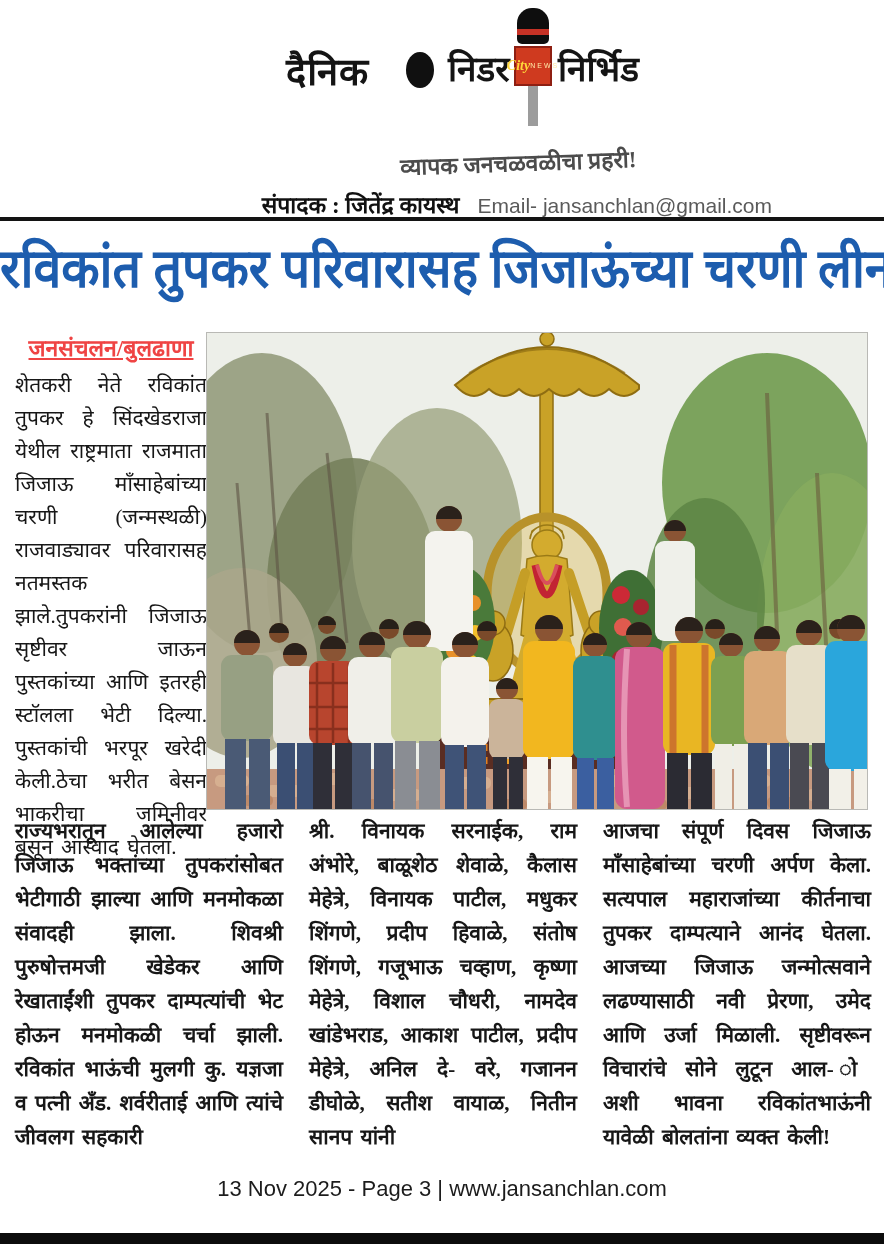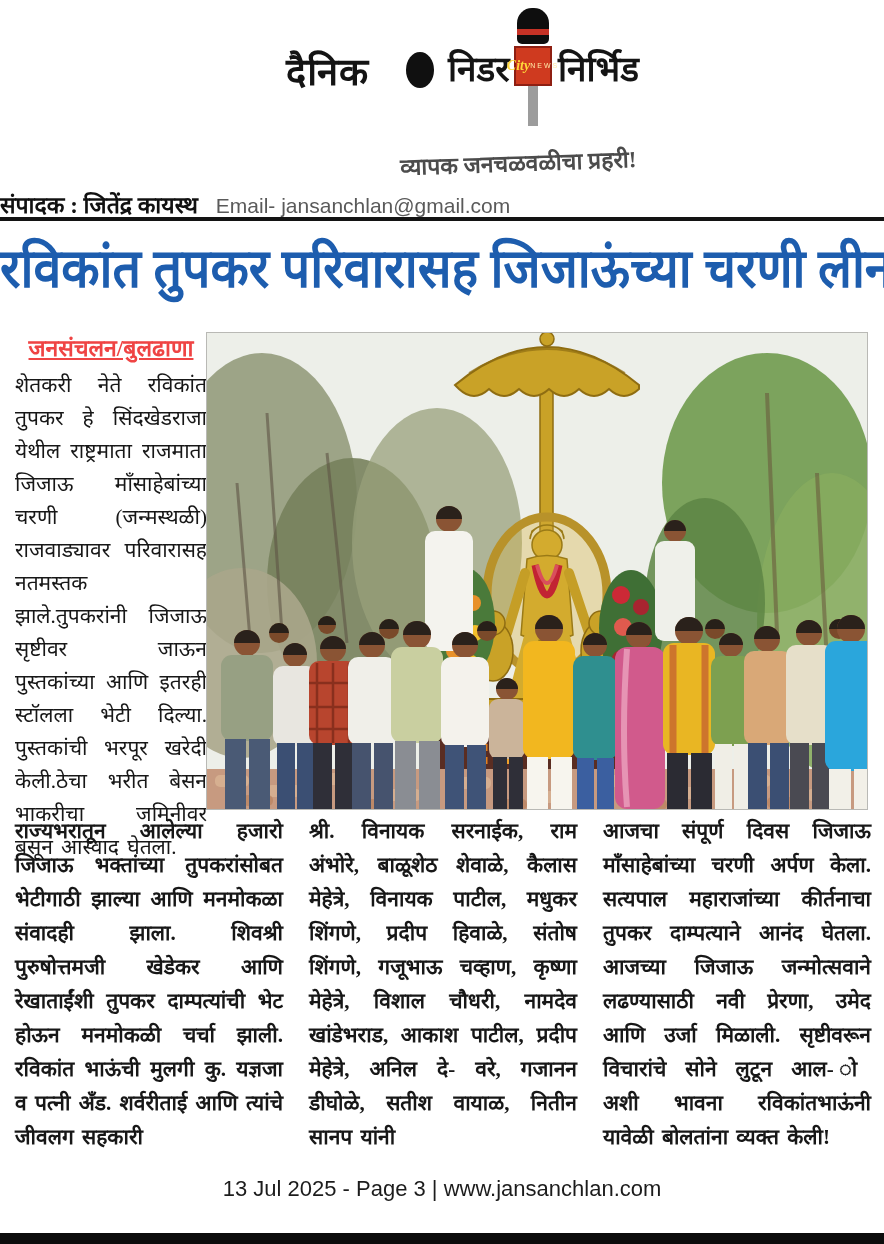--- a/index.html
+++ b/index.html
@@ -30,21 +30,21 @@
   .paper-title{
     position:absolute;left:212px;top:62px;width:440px;text-align:center;
     font-size:88px;line-height:100px;font-weight:800;color:#e84d1b;
     letter-spacing:-2px;white-space:nowrap;
   }
   .tagline{
     position:absolute;left:400px;top:146px;width:250px;
     font-size:23px;font-weight:bold;color:#4c4c4c;transform:rotate(-2deg);
     white-space:nowrap;letter-spacing:0px;
   }
-  .editor-row{position:absolute;left:0;top:188px;width:772px;text-align:left;white-space:nowrap;}
+  .editor-row{position:absolute;left:0;top:188px;width:772px;text-align:right;white-space:nowrap;}
   .editor-name{font-size:23px;font-weight:bold;color:#111;}
   .editor-email{font-size:21px;color:#5a5a5a;font-family:"Liberation Sans",sans-serif;margin-left:14px;}
   .head-rule{position:absolute;left:0;top:217px;width:884px;height:4px;background:#131313;}
   
   .headline{
     position:absolute;left:0;top:232px;width:884px;text-align:center;
     font-size:50px;line-height:74px;font-weight:800;color:#1d5dae;
     transform:scaleY(1.08);white-space:nowrap;
   }
   
@@ -372,16 +372,16 @@
       <p class="body-txt">राज्यभरातून आलेल्या हजारो जिजाऊ भक्तांच्या तुपकरांसोबत भेटीगाठी झाल्या आणि मनमोकळा संवादही झाला. शिवश्री पुरुषोत्तमजी खेडेकर आणि रेखाताईंशी तुपकर दाम्पत्यांची भेट होऊन मनमोकळी चर्चा झाली. रविकांत भाऊंची मुलगी कु. यज्ञजा व पत्नी अँड. शर्वरीताई आणि त्यांचे जीवलग सहकारी</p>
     </div>
     <div class="col">
       <p class="body-txt">श्री. विनायक सरनाईक, राम अंभोरे, बाळूशेठ शेवाळे, कैलास मेहेत्रे, विनायक पाटील, मधुकर शिंगणे, प्रदीप हिवाळे, संतोष शिंगणे, गजूभाऊ चव्हाण, कृष्णा मेहेत्रे, विशाल चौधरी, नामदेव खांडेभराड, आकाश पाटील, प्रदीप मेहेत्रे, अनिल दे- वरे, गजानन डीघोळे, सतीश वायाळ, नितीन सानप यांनी</p>
     </div>
     <div class="col">
       <p class="body-txt">आजचा संपूर्ण दिवस जिजाऊ माँसाहेबांच्या चरणी अर्पण केला. सत्यपाल महाराजांच्या कीर्तनाचा तुपकर दाम्पत्याने आनंद घेतला. आजच्या जिजाऊ जन्मोत्सवाने लढण्यासाठी नवी प्रेरणा, उमेद आणि उर्जा मिळाली. सृष्टीवरून विचारांचे सोने लुटून आल- ो अशी भावना रविकांतभाऊंनी यावेळी बोलतांना व्यक्त केली!</p>
     </div>
   </div>
 
-  <div class="footer-line1">13 Jul 2025 - Page 3 | www.jansanchlan.com</div>
+  <div class="footer-line1">13 Nov 2025 - Page 3 | www.jansanchlan.com</div>
   <div class="bottom-bar"></div>
 
 </div>
 
 </body></html>

